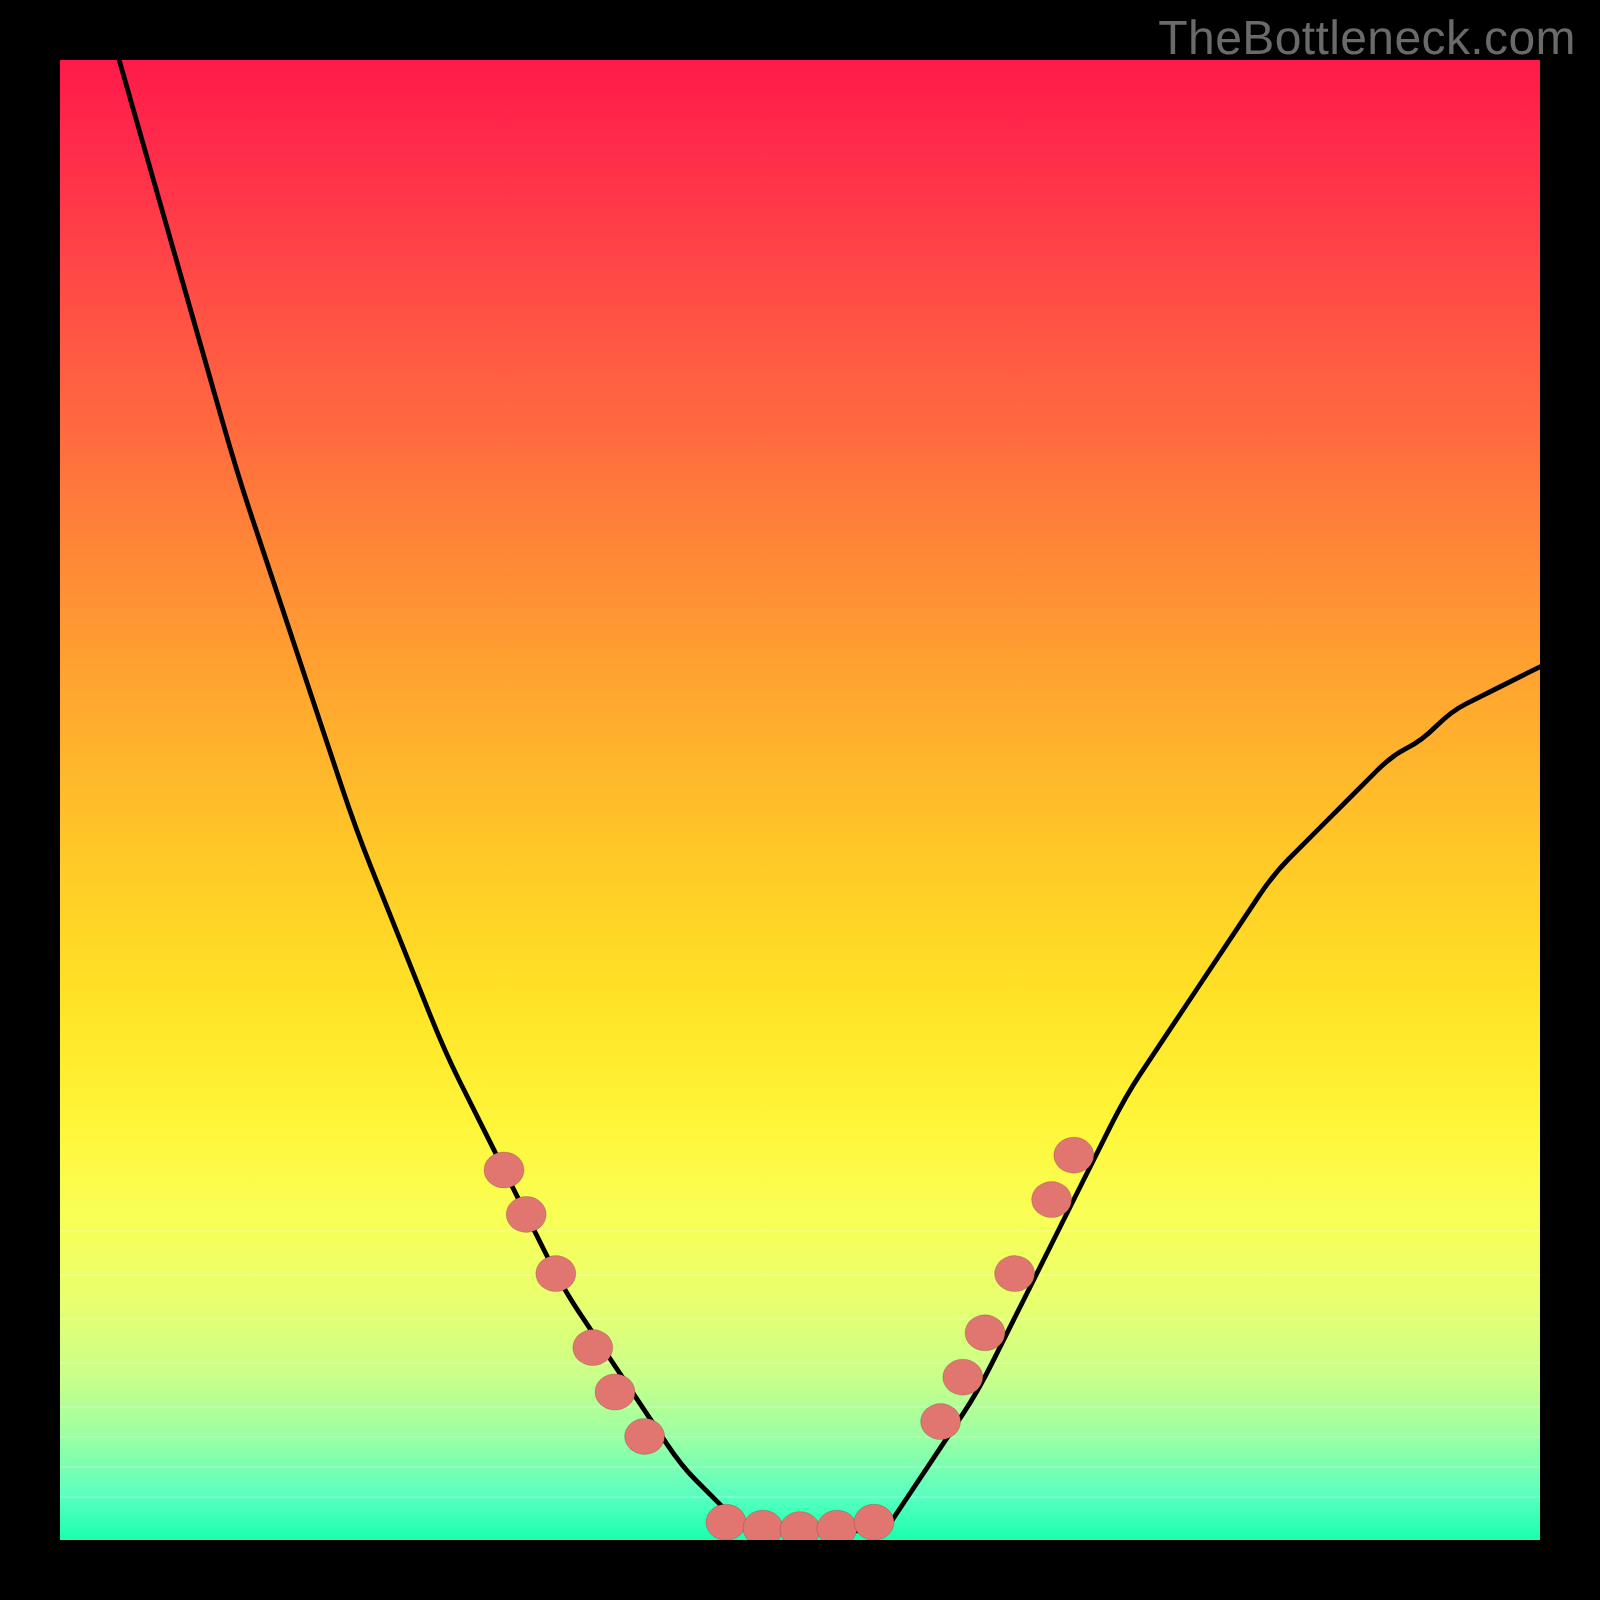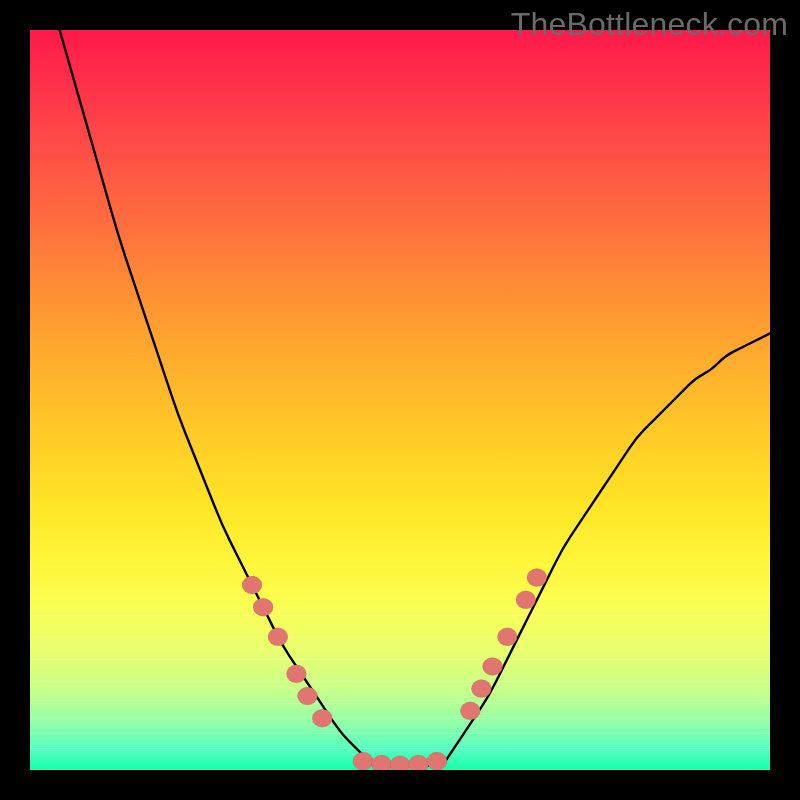--- a/index.html
+++ b/index.html
@@ -15,21 +15,21 @@
     position: relative;
     width: 800px;
     height: 800px;
     background: #000;
   }
   .watermark {
     position: absolute;
     top: 6px;
     right: 12px;
     color: #6a6a6a;
-    font-size: 32px;
+    font-size: 24px;
     font-weight: 400;
     letter-spacing: 0.2px;
     z-index: 10;
   }
   .plot-area {
     position: absolute;
     left: 30px;
     top: 30px;
     width: 740px;
     height: 740px;

